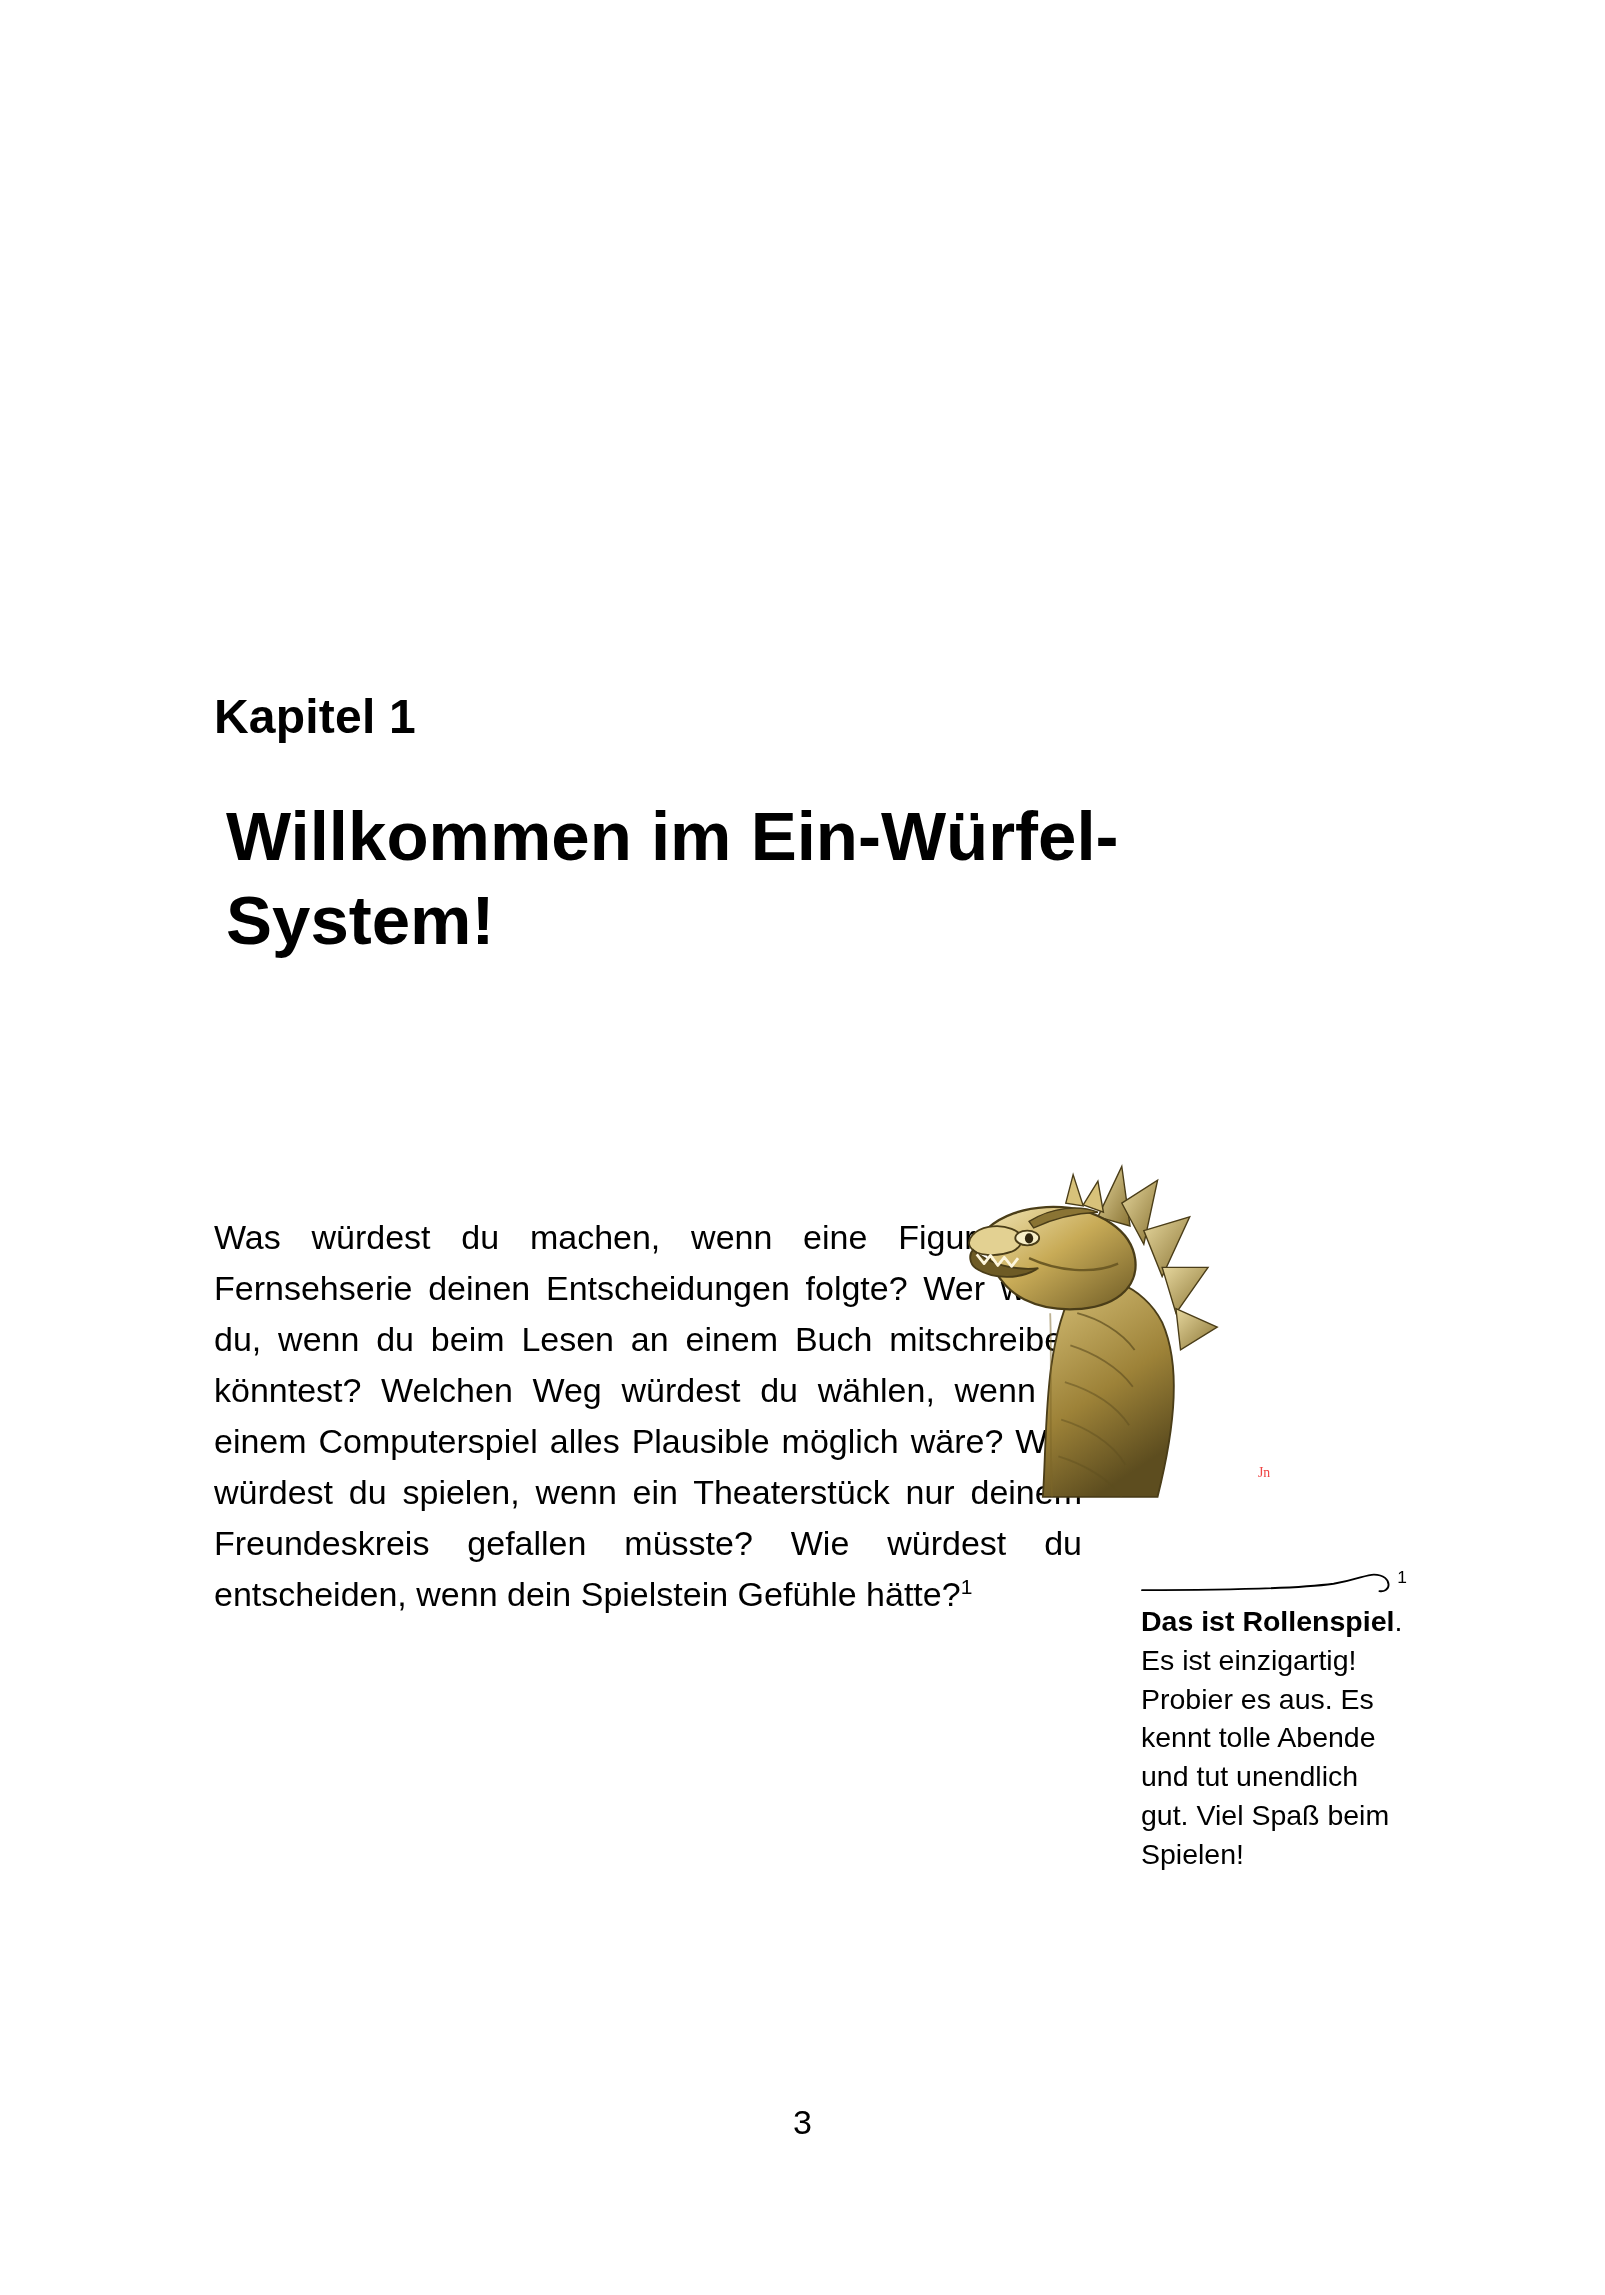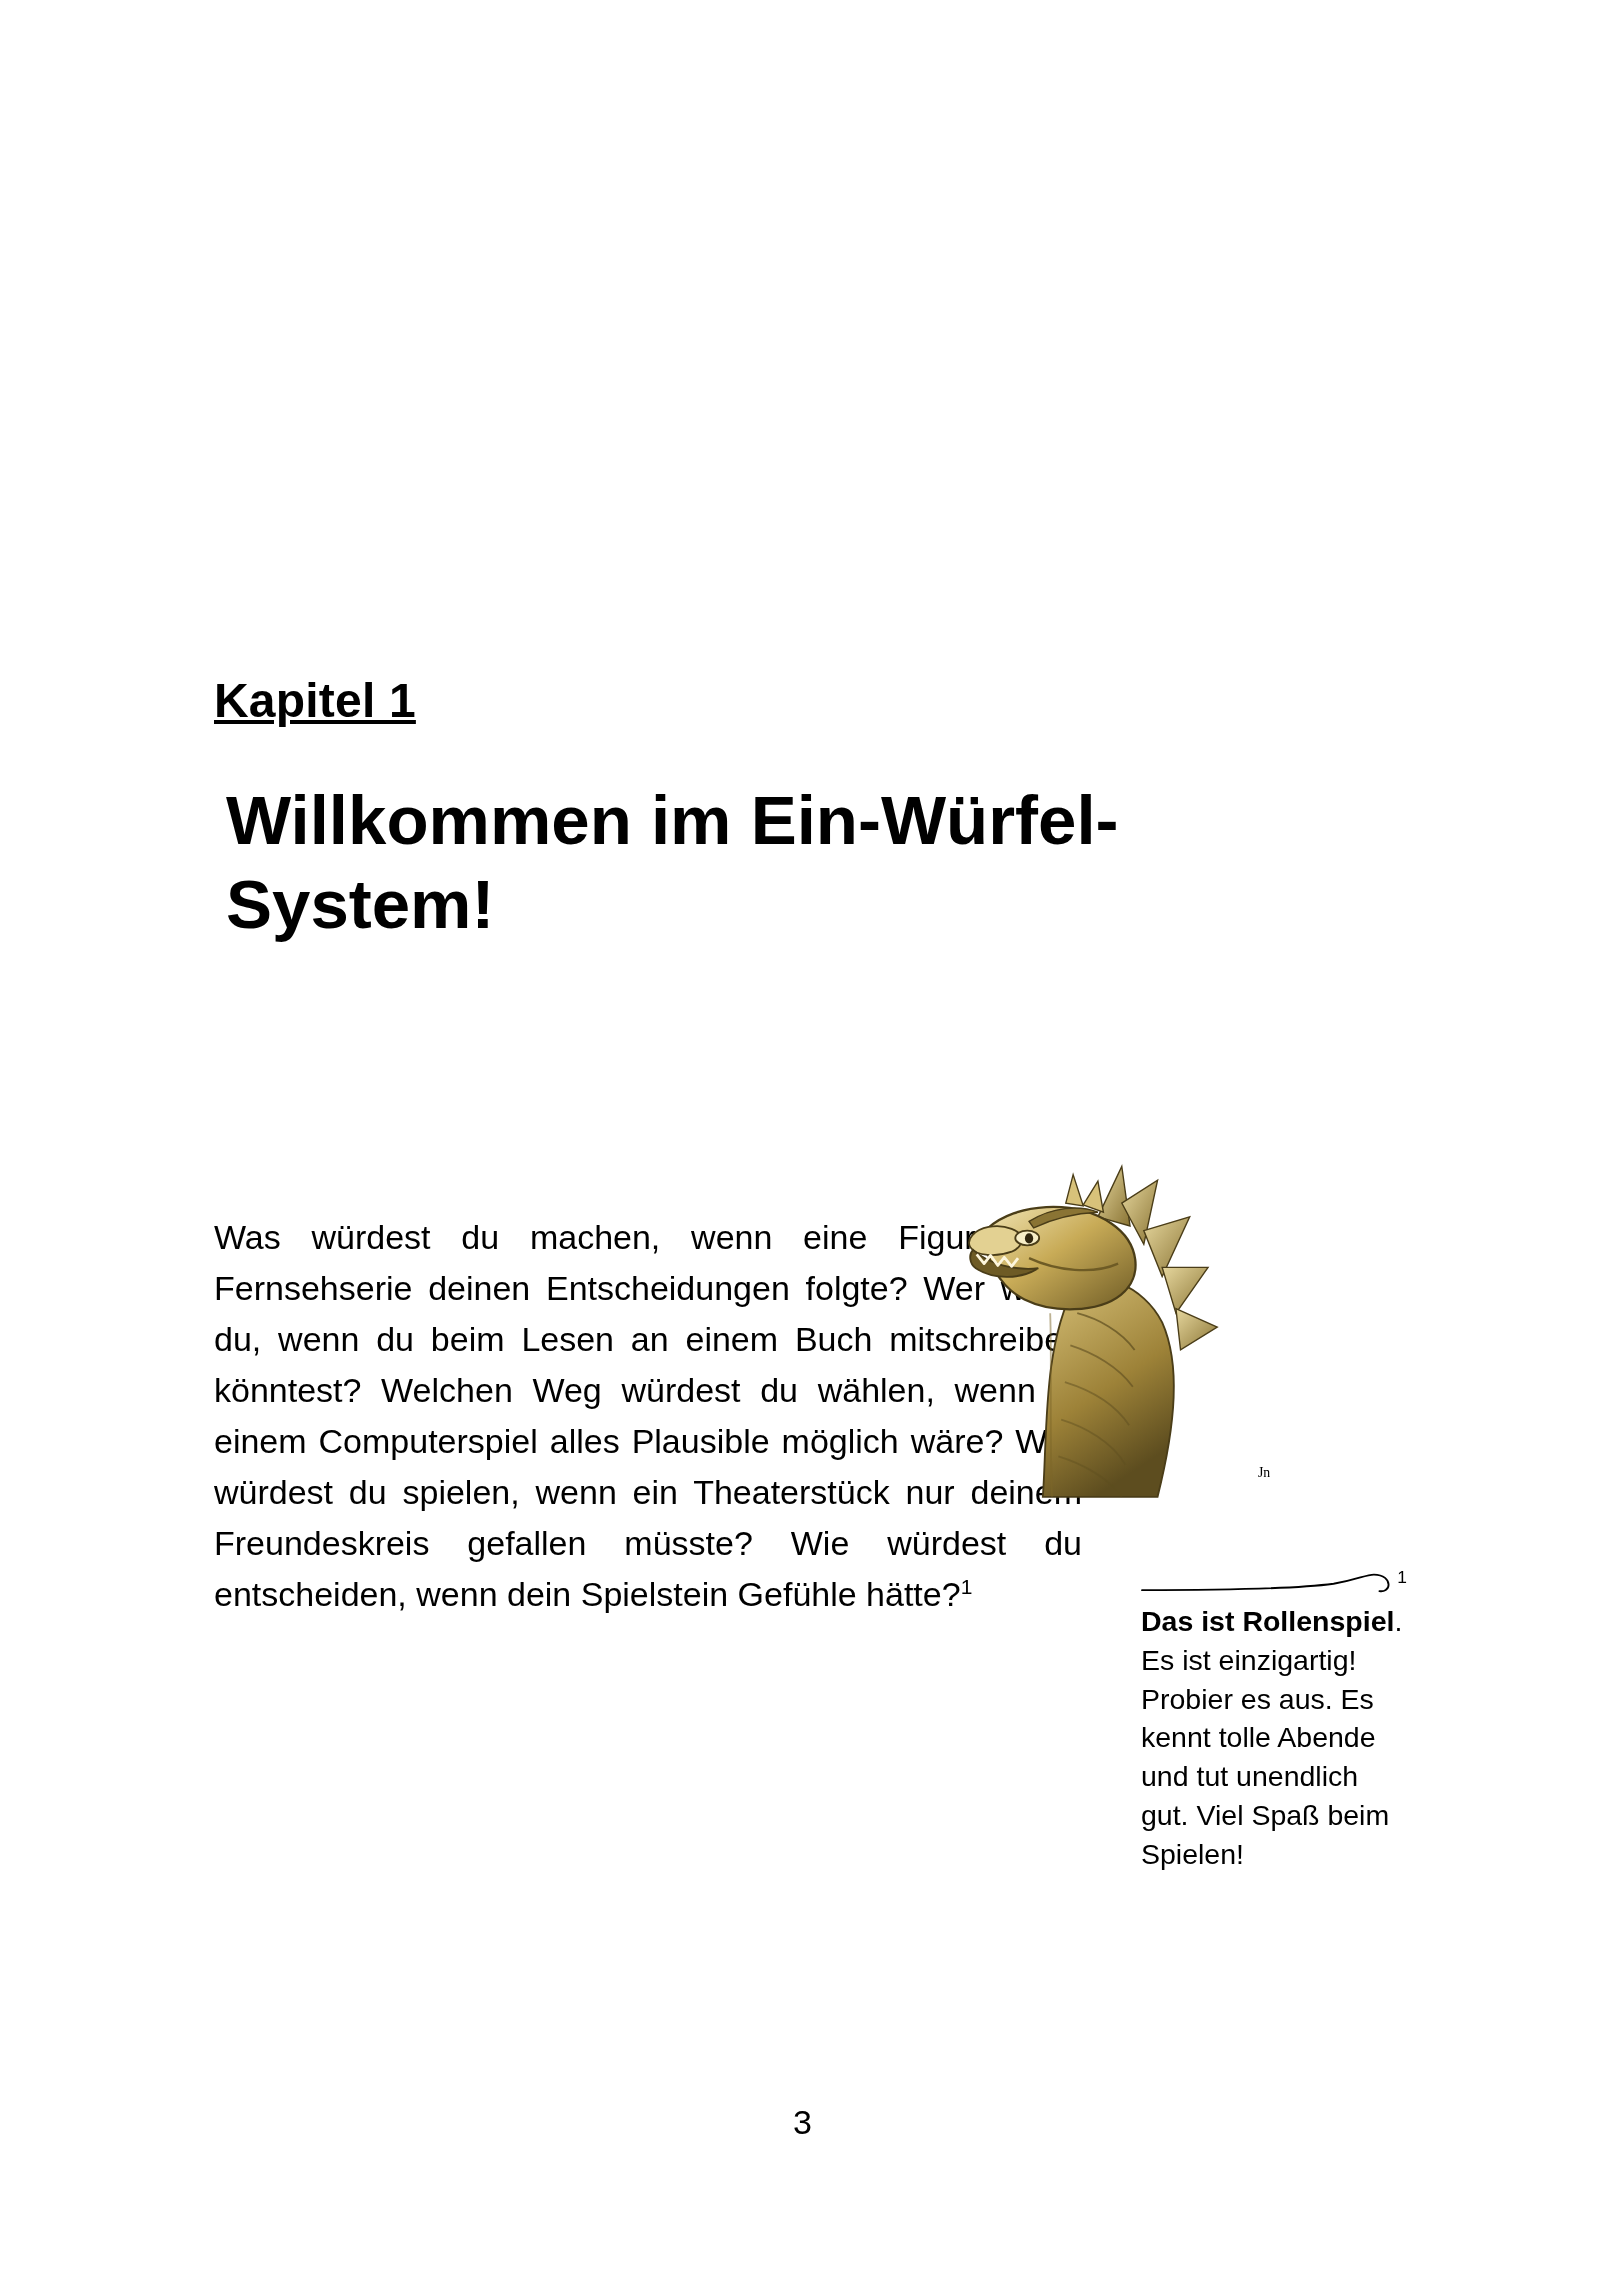--- a/index.html
+++ b/index.html
@@ -27,22 +27,21 @@
     left: 214px;
     top: 675px;
     width: 1175px;
   }
 
   .chapter-label {
     font-size: 48px;
     font-weight: bold;
     letter-spacing: 0.2px;
     line-height: 1.1;
-    margin: 0 0 51px 0;
-    text-decoration: underline;
+    margin: 16px 0 51px 0;
   }
 
   .chapter-title {
     font-size: 69px;
     font-weight: bold;
     line-height: 1.22;
     margin: 12px;
     max-width: 918px;
   }
 
@@ -132,21 +131,21 @@
     display: block;
     width: 100%;
     height: 100%;
   }
 
   .artist-mark {
     position: absolute;
     left: 1258px;
     top: 1465px;
     font-size: 13.8px;
-    color: #000000;
+    color: #ef4444;
     font-family: "Liberation Serif", serif;
   }
 
   
   .folio {
     position: absolute;
     left: 0;
     top: 2103px;
     width: 1605px;
     text-align: center;

